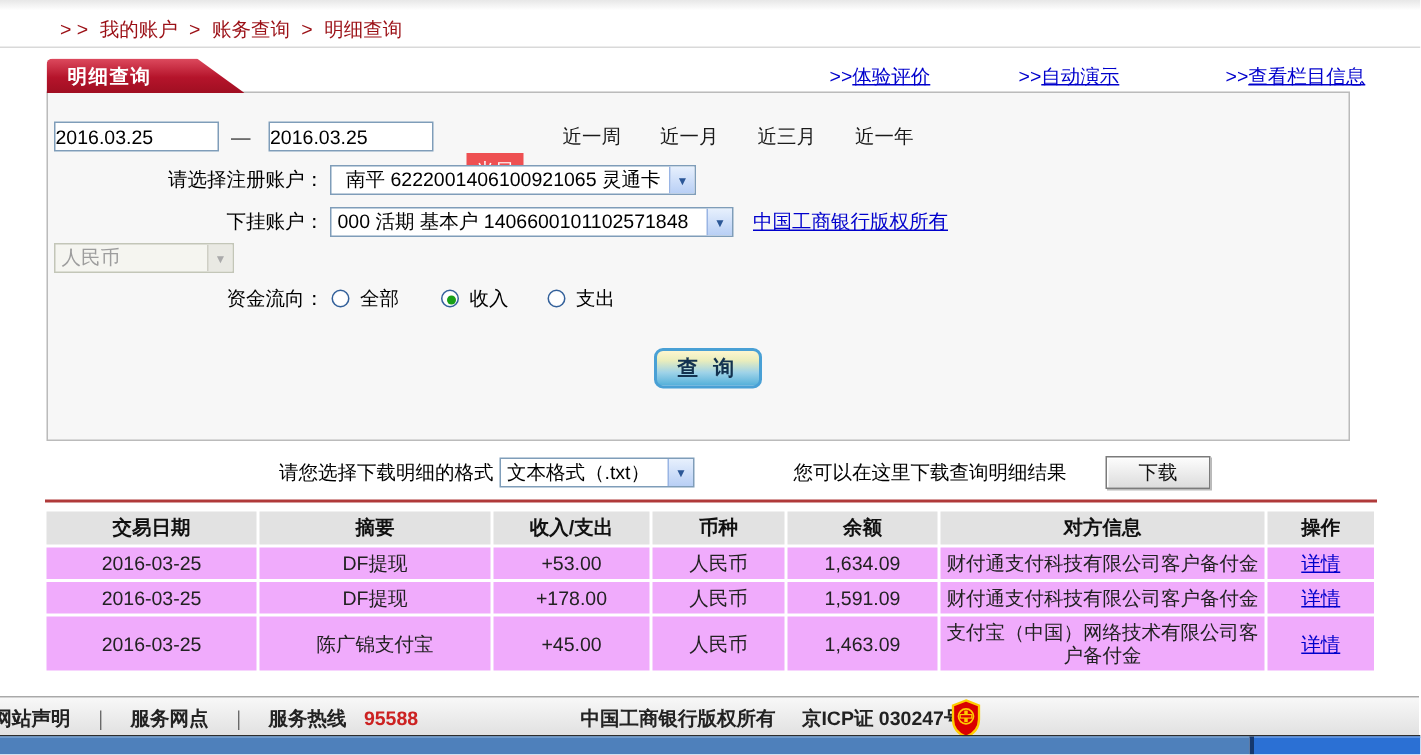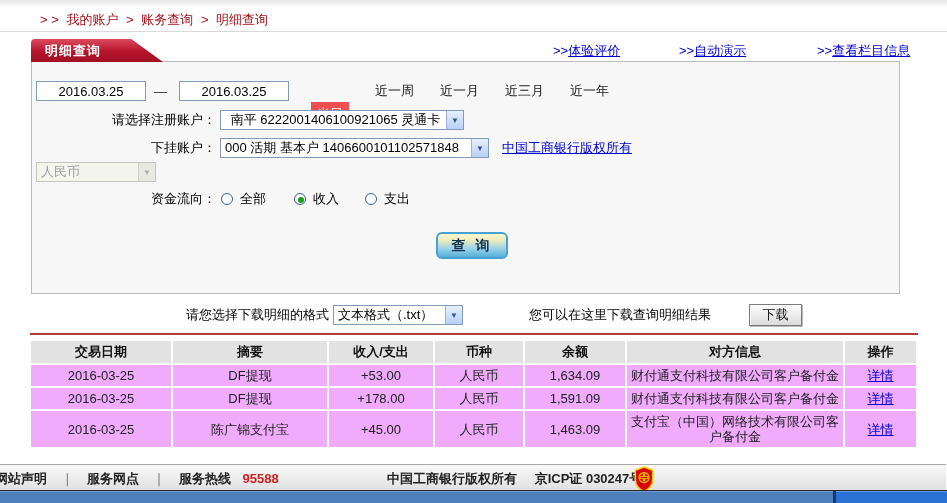--- a/index.html
+++ b/index.html
@@ -29,21 +29,21 @@
   .toplink .lb { text-decoration:underline; }
   .tl0 { left:522px; } .tl1 { left:648px; } .tl2 { left:786px; }
 
   
   .panel { position:absolute; top:61px; left:31px; width:869px; height:233px;
     background:#f7f7f7; border:1px solid #bbbbbb; }
   .frow { position:absolute; left:0; width:100%; height:22px; display:flex; align-items:center; }
   .flabel { width:184px; text-align:right; flex:none; color:#000; }
   .r1 { top:18px; } .r2 { top:47px; } .r3 { top:75px; } .r4 { top:99px; } .r5 { top:126px; }
   .inp { width:110px; height:20px; margin-left:4px; border:1px solid #7f9db9; background:#fff;
-    text-align:center; font-size:13px; font-family:inherit; color:#000; }
+    text-align:left; font-size:13px; font-family:inherit; color:#000; }
   .dash { margin:0 8px; color:#333; }
   .today { margin-left:22px; background:#ee5052; color:#fff; padding:3px 6px; cursor:pointer;margin-top:45px; }
   .qr { margin-left:26px; cursor:pointer; color:#1a1a1a; }
   .sel { height:20px; margin-left:4px; border:1px solid #7f9db9; background:#fff;
     display:flex; align-items:center; overflow:hidden; white-space:nowrap; cursor:pointer; }
   .sel .stxt { padding-left:4px; flex:1; overflow:hidden; }
   .sarrow { width:17px; height:18px; flex:none; margin-left:auto;
     background:linear-gradient(#e7f0fd,#b8cff5); border-left:1px solid #9ab5e4;
     color:#2b5797; font-size:8px; display:flex; align-items:center; justify-content:center; }
   .w-acct { width:244px;text-align:center; } .w-sub { width:269px; } .w-cur { width:120px; } .w-fmt { width:130px; }
@@ -60,21 +60,21 @@
     border:2px solid #49a0d5; border-radius:6px;
     background:linear-gradient(180deg,#fdf6cf 0%,#e9edbc 28%,#9fd3e8 62%,#54b0da 100%);
     font-weight:bold; font-size:14px; color:#13324f; letter-spacing:3px; cursor:pointer;
     font-family:inherit; }
 
   
   .dlrow { position:absolute; top:304px; left:31px; width:885px; height:22px;
     display:flex; align-items:center; }
   .dl-l1 { margin-left:155px; }
   .dl-l2 { margin-left:66px; }
-  .btndl { margin-left:38px; width:53px; height:22px; border:1px solid #7b7b7b;
+  .btndl { margin-left:26px; width:70px; height:22px; border:1px solid #7b7b7b;
     background:linear-gradient(#fdfdfd,#dcdcdc); box-shadow:inset 1px 1px 0 #fff, 1px 1px 0 #b9b9b9;
     font-size:13px; font-family:inherit; color:#111; cursor:pointer; }
 
   .redline { position:absolute; top:333px; left:30px; width:888px; border-top:2px solid #b03a3a; }
 
   
   table.res { position:absolute; top:339px; left:29px; width:889px;
     border-collapse:separate; border-spacing:2px; table-layout:fixed; }
   table.res th { background:#e2e2e2; font-weight:bold; font-size:13px; padding:2px 1px;
     text-align:center; color:#111; white-space:nowrap; }

